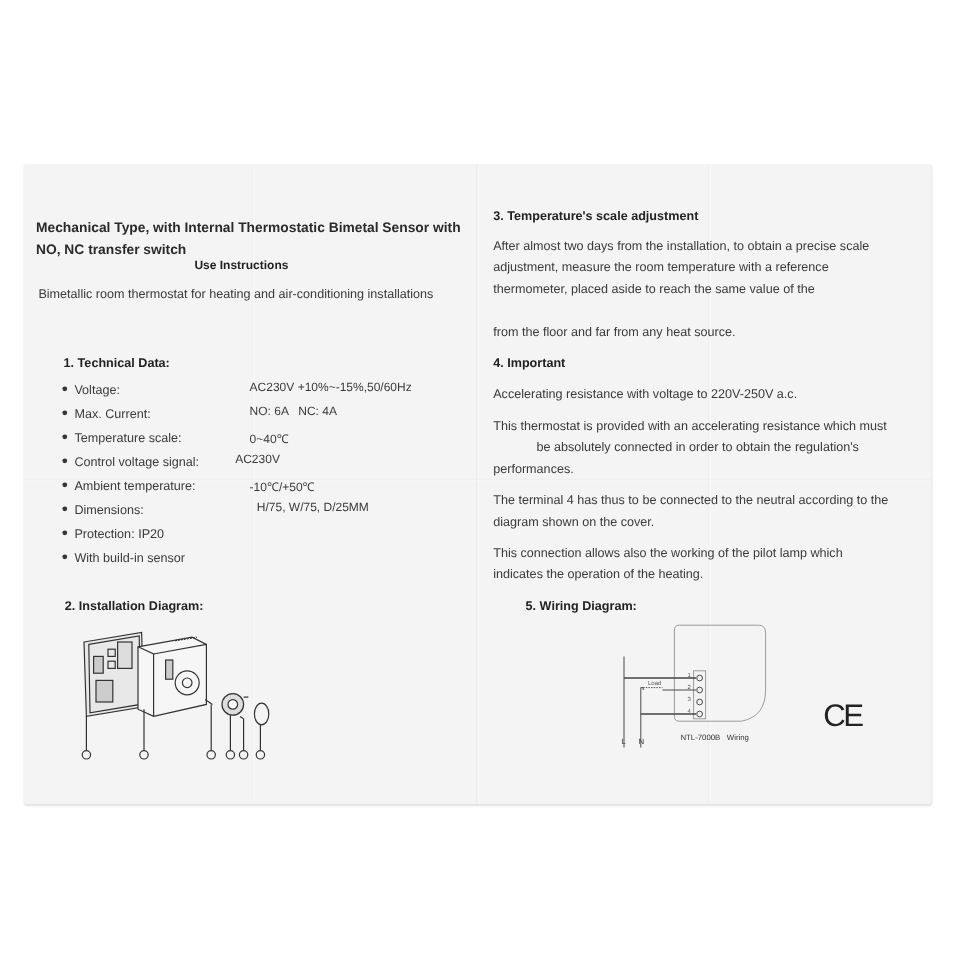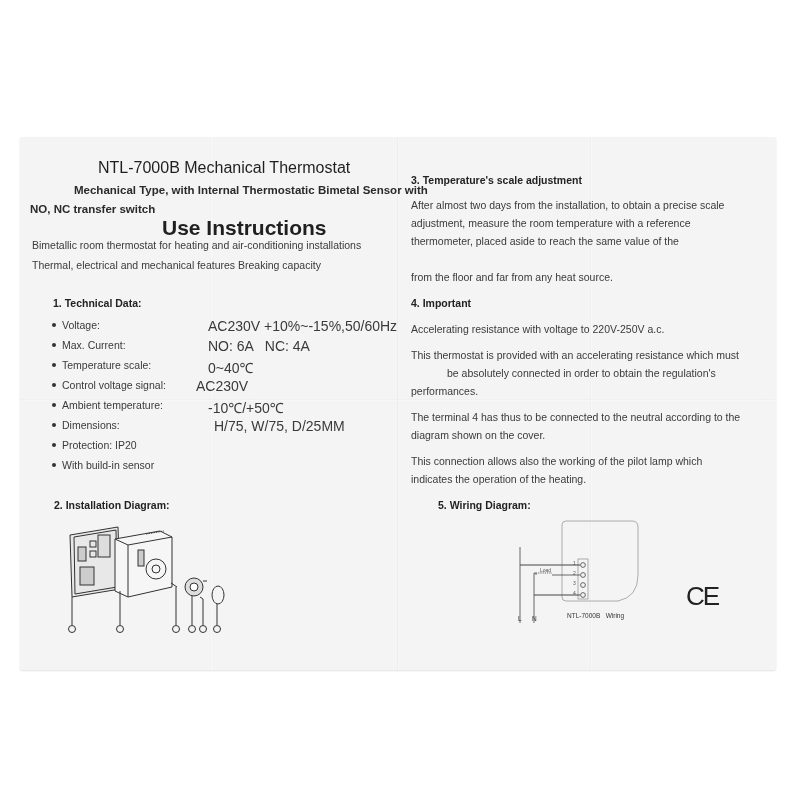--- a/index.html
+++ b/index.html
@@ -16,45 +16,43 @@
   }
   .fold { position:absolute; top:0; bottom:0; width:2px; }
   .fold.f1 { left:190px; background:linear-gradient(to right, rgba(0,0,0,0.02), rgba(255,255,255,0.6)); }
   .fold.f2 { left:377px; background:linear-gradient(to right, rgba(0,0,0,0.05), rgba(255,255,255,0.7)); }
   .fold.f3 { left:570px; background:linear-gradient(to right, rgba(0,0,0,0.03), rgba(255,255,255,0.6)); }
   .hfold { position:absolute; left:0; right:0; top:262px; height:2px; background:linear-gradient(to bottom, rgba(0,0,0,0.03), rgba(255,255,255,0.5)); }
 
   .abs { position:absolute; white-space:nowrap; }
   .title { font-size:16px; color:#1f1f1f; }
   .subtitle { font-size:11.5px; font-weight:bold; color:#2a2a2a; }
-  .h-use { font-size:21px; font-weight:bold; color:#1f1f1f; }
+  .h-use { font-size:10px; font-weight:bold; color:#1f1f1f; }
   .body-txt { font-size:10.5px; color:#3a3a3a; }
   .sec { font-size:10.5px; font-weight:bold; color:#222; }
   .spec-label { font-size:10.5px; color:#3a3a3a; }
-  .spec-val { font-size:14px; color:#3a3a3a; }
+  .spec-val { font-size:10px; color:#3a3a3a; }
   .bullet { display:inline-block; width:4px; height:4px; border-radius:50%; background:#333; margin-right:6px; vertical-align:middle; position:relative; top:-1px; }
   .ce { font-size:26px; color:#222; letter-spacing:-2px; font-family:"Liberation Sans", sans-serif; }
   .tiny { font-size:5px; color:#555; }
   .caption { font-size:6.5px; color:#333; }
 </style>
 </head>
 <body>
 
 <div class="paper">
   <div class="fold f1"></div>
   <div class="fold f2"></div>
   <div class="fold f3"></div>
   <div class="hfold"></div>
 
-  <div class="abs title" style="left:78px; top:22px;">NTL-7000B Mechanical Thermostat</div>
-  <div class="abs subtitle" style="left:10px; top:47px;margin-left:44px;">Mechanical Type, with Internal Thermostatic Bimetal Sensor with</div>
+  <div class="abs subtitle" style="left:10px; top:47px;">Mechanical Type, with Internal Thermostatic Bimetal Sensor with</div>
   <div class="abs subtitle" style="left:10px; top:66px;">NO, NC transfer switch</div>
   <div class="abs h-use" style="left:142px; top:79px;">Use Instructions</div>
   <div class="abs body-txt" style="left:12px; top:102px;">Bimetallic room thermostat for heating and air-conditioning installations</div>
-  <div class="abs body-txt" style="left:12px; top:122px;">Thermal, electrical and mechanical features Breaking capacity</div>
 
   <div class="abs sec" style="left:33px; top:160px;">1.  Technical Data:</div>
 
   <div class="abs spec-label" style="left:32px; top:182px;"><span class="bullet"></span><span>Voltage:</span></div>
   <div class="abs spec-val" style="left:188px; top:181px;">AC230V +10%~-15%,50/60Hz</div>
 
   <div class="abs spec-label" style="left:32px; top:202px;"><span class="bullet"></span><span>Max. Current:</span></div>
   <div class="abs spec-val" style="left:188px; top:201px; white-space:pre;">NO: 6A   NC: 4A</div>
 
   <div class="abs spec-label" style="left:32px; top:222px;"><span class="bullet"></span><span>Temperature scale:</span></div>

